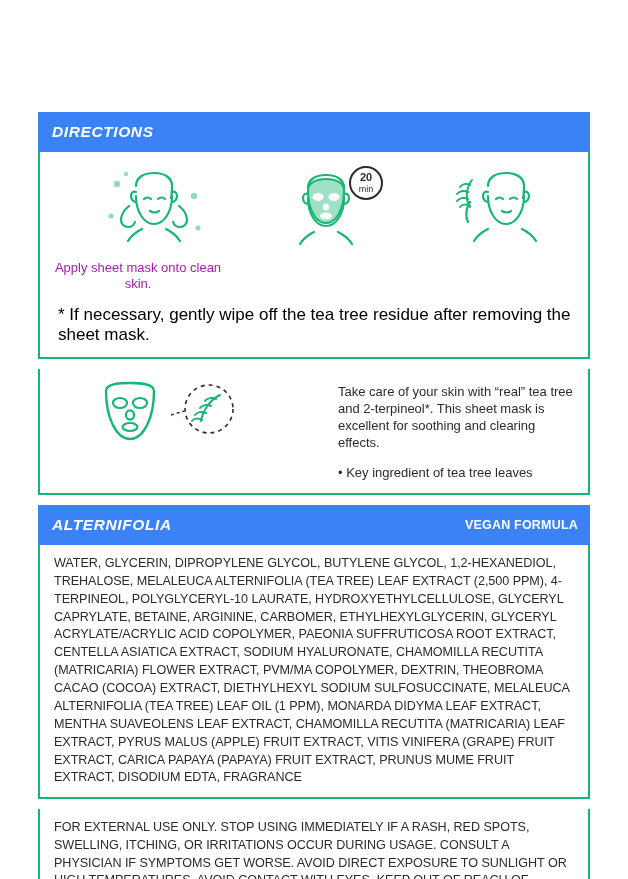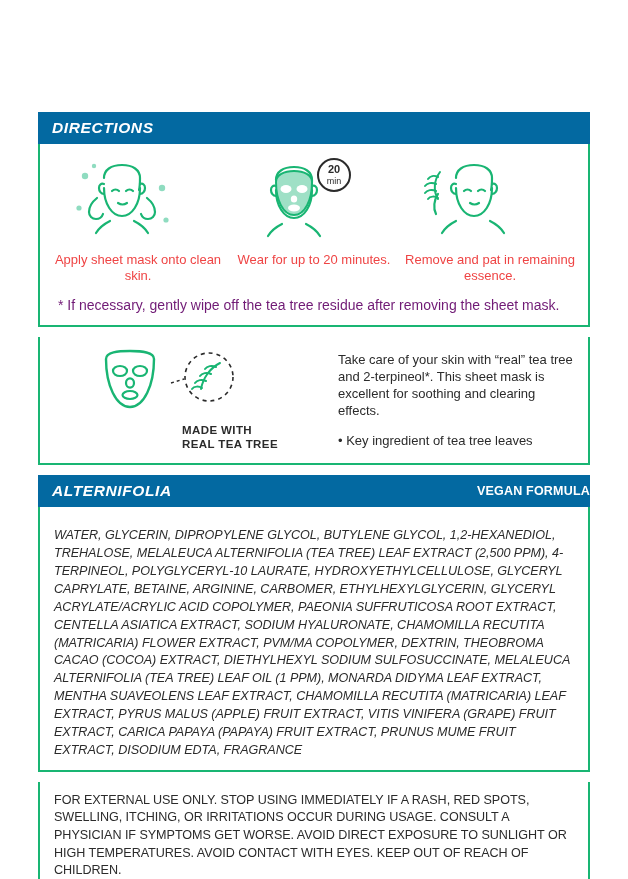--- a/index.html
+++ b/index.html
@@ -16,38 +16,39 @@
     overflow: hidden;
   }
   .page {
     position: absolute;
     left: 38px;
     top: 112px;
     width: 552px;
   }
   
   .bar {
-    background: #0369a1;
+    background: #3b82f6;
     color: #ffffff;
     font-style: italic;
     font-weight: bold;
     font-size: 15.5px;
     letter-spacing: 0.6px;
     padding: 6px 0 6px 14px;
     display: flex;
     align-items: center;
     justify-content: space-between;
     box-sizing: border-box;
-    height: 32px;
+    height: 40px;
   }
   .bar .right {
     font-style: normal;
     font-weight: bold;
     font-size: 12.5px;
     letter-spacing: 0.2px;
+    padding-right: 12px;
   }
   
   .box {
     border: 2px solid #19b573;
     border-top: none;
     box-sizing: border-box;
   }
   .gap { height: 10px; }
 
   
@@ -60,32 +61,32 @@
     align-items: flex-start;
   }
   .step {
     width: 172px;
     text-align: center;
   }
   .step .art {
     height: 86px;
     display: flex;
     align-items: center;
-    justify-content: flex-start;
+    justify-content: flex-end;
   }
   .step .cap {
     margin-top: 8px;
     font-size: 13px;
     line-height: 1.25;
-    color: #ef4444;
+    color: #a21caf;
   }
   .dir-note {
     margin: 12px 4px 2px 8px;
-    font-size: 14px;
-    color: #701a75;
+    font-size: 17px;
+    color: #000000;
   }
 
   
   .about-body {
     display: flex;
     padding: 12px 10px 12px 10px;
     align-items: flex-start;
   }
   .about-left {
     width: 282px;
@@ -110,25 +111,24 @@
     line-height: 1.33;
     padding-left: 6px;
     padding-top: 2px;
   }
   .about-right .bullet {
     margin-top: 12px;
   }
 
   
   .ing-body {
-    padding: 20px 12px 10px 14px;
+    padding: 10px 12px 10px 14px;
     font-size: 12.6px;
     line-height: 1.42;
     letter-spacing: -0.05px;
-    font-style: italic;
   }
 
   
   .caution-body {
     padding: 10px 12px 12px 14px;
     font-size: 12.6px;
     line-height: 1.4;
     letter-spacing: -0.05px;
   }
   svg { display: block; }
@@ -188,21 +188,20 @@
               <ellipse cx="58" cy="31" rx="5.5" ry="4"></ellipse>
               <ellipse cx="74" cy="31" rx="5.5" ry="4"></ellipse>
               <ellipse cx="66" cy="41" rx="3.2" ry="3.6"></ellipse>
               <ellipse cx="66" cy="50" rx="6" ry="3.4"></ellipse>
             </g>
             <circle cx="106" cy="17" r="16" fill="#ffffff" stroke="#2b2b2b" stroke-width="2"></circle>
             <text x="106" y="15" text-anchor="middle" font-family="Liberation Sans, sans-serif" font-size="11" font-weight="bold" fill="#2b2b2b">20</text>
             <text x="106" y="26" text-anchor="middle" font-family="Liberation Sans, sans-serif" font-size="9" fill="#2b2b2b">min</text>
           </svg>
         </div>
-        <div class="cap">Wear for up to 20 minutes.</div>
       </div>
 
       <div class="step">
         <div class="art">
           <svg width="140" height="86" viewBox="0 0 140 86">
             <g fill="none" stroke="#19b573" stroke-width="2.2" stroke-linecap="round" stroke-linejoin="round">
               <path d="M52 20c0-8 7-13 18-13s18 5 18 13c0 4 0 8-1 12"></path>
               <path d="M52 30c0 16 8 28 18 28s18-12 18-28"></path>
               <path d="M52 26c-3-1-5 1-5 4s2 6 5 6"></path>
               <path d="M88 26c3-1 5 1 5 4s-2 6-5 6"></path>
@@ -215,21 +214,20 @@
             </g>
             <g fill="none" stroke="#19b573" stroke-width="2" stroke-linecap="round">
               <path d="M36 14c-6 8-7 19-2 27"></path>
               <path d="M34 19c-4-2-8-1-10 2"></path>
               <path d="M32 26c-4-2-9-1-11 2"></path>
               <path d="M32 33c-4-2-9-1-11 2"></path>
               <path d="M34 40c-3-2-8-2-10 1"></path>
             </g>
           </svg>
         </div>
-        <div class="cap">Remove and pat in remaining essence.</div>
       </div>
 
     </div>
     <div class="dir-note">* If necessary, gently wipe off the tea tree residue after removing the sheet mask.</div>
   </div>
 
   <div class="gap"></div>
 
   <div class="box about-body">
     <div class="about-left">
@@ -244,24 +242,20 @@
         <circle cx="143" cy="28" r="24" fill="none" stroke="#2b2b2b" stroke-width="1.6" stroke-dasharray="4 4"></circle>
         <g fill="none" stroke="#19b573" stroke-width="2" stroke-linecap="round">
           <path d="M154 14c-10 5-17 15-19 26"></path>
           <path d="M150 18c-4-2-9-1-11 2"></path>
           <path d="M145 25c-4-2-9-1-11 2"></path>
           <path d="M140 32c-4-2-9-1-11 2"></path>
           <path d="M136 39c-3-2-8-2-10 1"></path>
         </g>
         <path d="M105 34 L118 30" stroke="#2b2b2b" stroke-width="1.4" stroke-dasharray="3 3" fill="none"></path>
       </svg>
-      <div class="made-with">
-        <div>MADE WITH</div>
-        <div>REAL TEA TREE</div>
-      </div>
     </div>
     <div class="about-right">
       <div>Take care of your skin with “real” tea tree and 2-terpineol*. This sheet mask is excellent for soothing and clearing effects.</div>
       <div class="bullet">• Key ingredient of tea tree leaves</div>
     </div>
   </div>
 
   <div class="gap"></div>
 
   <div class="bar">

